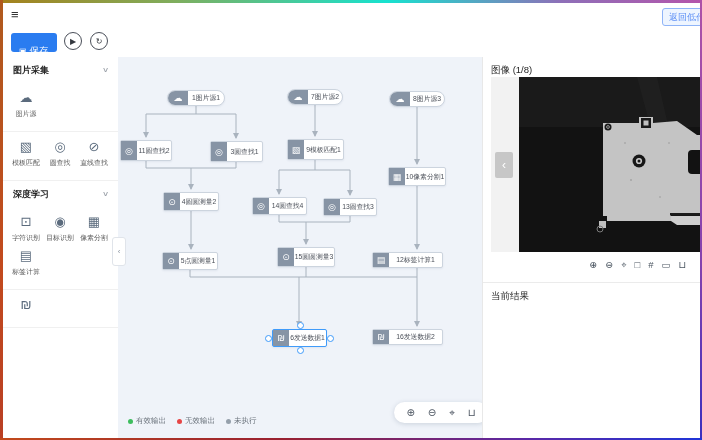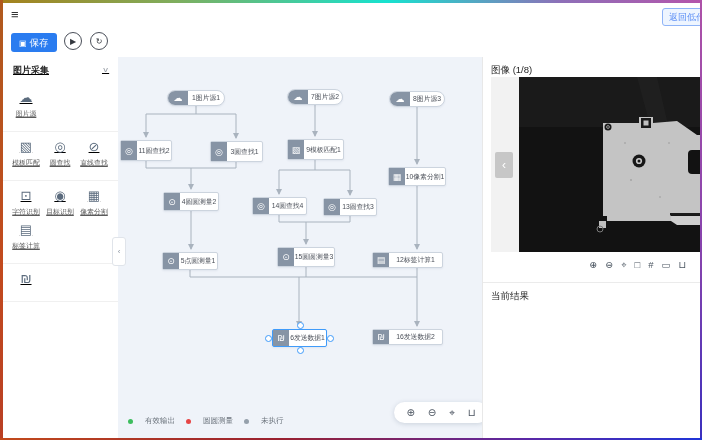--- a/index.html
+++ b/index.html
@@ -12,27 +12,27 @@
   #fr-right{right:0;top:0;width:2px;height:440px;background:linear-gradient(180deg,#ad51a8 0%,#8442ae 60%,#3a2fbe 100%);}
   #fr-bottom{left:0;bottom:0;width:702px;height:2px;background:linear-gradient(90deg,#c24a1c 0%,#992030 40%,#5b28a6 75%,#1f35d8 100%);}
 
   
   #header{position:absolute;left:3px;top:3px;right:2px;height:26px;background:#fff;}
   #menu-btn{position:absolute;left:8px;top:4px;font-size:13px;color:#333;cursor:pointer;}
   #back-btn{position:absolute;right:-12px;top:5px;height:16px;padding:0 6px;background:#eef5ff;
     border:1px solid #8fb4f7;border-radius:3px;color:#5a8df5;font-size:9px;line-height:16px;white-space:nowrap;}
   
   #toolbar{position:absolute;left:3px;top:29px;right:2px;height:28px;background:#fff;border-bottom:1px solid #e7e7e7;}
-  #save-btn{position:absolute;left:8px;top:4px;height:19px;padding:0 8px;background:#2a7cf0;border:none;border-radius:3px;
+  #save-btn{position:absolute;left:8px;top:4px;height:19px;padding:8px 8px;background:#2a7cf0;border:none;border-radius:3px;
     color:#fff;font-size:9.5px;line-height:19px;cursor:pointer;}
   #save-btn .si{font-size:8px;margin-right:3px;}
   .round-btn{position:absolute;top:3px;width:18px;height:18px;border:1px solid #4a4f59;border-radius:50%;
     background:#fff;color:#34383f;font-size:8px;line-height:17px;text-align:center;cursor:pointer;padding:0;}
   
-  #sidebar{position:absolute;left:3px;top:57px;width:115px;bottom:2px;background:#fff;border-right:7px solid #701a75;overflow:hidden;text-decoration:underline;}
+  #sidebar{position:absolute;left:3px;top:57px;width:115px;bottom:2px;background:#fff;border-right:7px solid #701a75;overflow:hidden;}
   .side-sec{border-bottom:1px solid #f0f0f0;}
   .sec-head{height:26px;padding:0 10px;display:flex;align-items:center;justify-content:space-between;cursor:pointer;}
   .sec-title{font-size:9px;color:#262626;font-weight:bold;}
   .sec-chev{font-size:7px;color:#9aa0a8;transform:scaleX(1.4);}
   .sec-items{display:flex;flex-wrap:wrap;padding:4px 4px 10px 6px;}
   .side-item{width:34px;margin:0 0 2px 0;text-align:center;cursor:pointer;}
   .side-item .ic{display:block;height:21px;font-size:13px;line-height:21px;color:#5b6b7d;}
   .side-item .lb{display:block;font-size:7.5px;color:#595959;line-height:11px;white-space:nowrap;transform:scale(.92);}
   
   #canvas{position:absolute;left:118px;top:57px;width:364px;bottom:2px;background:#eff3f9;overflow:hidden;}
@@ -40,21 +40,21 @@
   .node{position:absolute;display:flex;align-items:stretch;background:#fff;border:1px solid #ccd4de;
     border-radius:2px;box-sizing:border-box;cursor:pointer;box-shadow:0 1px 2px rgba(60,80,110,.08);}
   .node .nicon{flex:none;width:16px;background:#8794a5;color:#fff;font-size:9px;display:flex;align-items:center;justify-content:center;}
   .node .nlabel{flex:1;display:flex;align-items:center;justify-content:center;font-size:6.8px;color:#4a4f58;
     white-space:nowrap;overflow:hidden;padding:0 2px;}
   .node.pill{border-radius:9px;}
   .node.pill .nicon{width:20px;border-radius:9px 0 0 9px;}
   .node.selected{border-color:#3f9bfa;}
   .handle{position:absolute;width:5px;height:5px;border:1px solid #3f9bfa;background:#fff;border-radius:50%;}
   #cv-legend{position:absolute;left:10px;top:359px;display:flex;gap:11px;align-items:center;}
-  .leg{display:flex;align-items:center;gap:12px;font-size:7.5px;color:#6c747d;}
+  .leg{display:flex;align-items:center;gap:3px;font-size:7.5px;color:#6c747d;}
   .leg .dot{width:5px;height:5px;border-radius:50%;}
   #cv-toolbar{position:absolute;left:276px;top:345px;width:82px;height:21px;background:#fff;border-radius:11px;
     box-shadow:0 1px 5px rgba(40,60,90,.18);display:flex;align-items:center;justify-content:space-around;padding:0 6px;}
   #cv-toolbar .tbi{font-size:10px;color:#49525e;cursor:pointer;line-height:1;}
   #collapse-tab{position:absolute;left:112px;top:237px;width:12px;height:27px;background:#fff;border:1px solid #e0e4ea;
     border-radius:3px;z-index:5;display:flex;align-items:center;justify-content:center;font-size:8px;color:#8a94a0;cursor:pointer;}
   
   #panel{position:absolute;left:482px;top:57px;right:2px;bottom:2px;background:#fff;border-left:1px solid #e8e8e8;}
   #panel-title{position:absolute;left:8px;top:7px;font-size:9.5px;color:#262626;}
   #viewer{position:absolute;left:8px;top:20px;width:210px;height:175px;display:flex;}
@@ -110,20 +110,24 @@
             <span class="ic">◎</span>
             <span class="lb">圆查找</span>
           </div>
           <div class="side-item">
             <span class="ic">⊘</span>
             <span class="lb">直线查找</span>
           </div>
         </div>
       </div>
       <div class="side-sec">
+        <div class="sec-head">
+          <span class="sec-title">深度学习</span>
+          <span class="sec-chev">∨</span>
+        </div>
         <div class="sec-items">
           <div class="side-item">
             <span class="ic">⊡</span>
             <span class="lb">字符识别</span>
           </div>
           <div class="side-item">
             <span class="ic">◉</span>
             <span class="lb">目标识别</span>
           </div>
           <div class="side-item">
@@ -181,21 +185,21 @@
           <path d="M299,211 V269" stroke="#a9b3be" fill="none" marker-end="url(#arr)"></path>
         </g>
     </svg>
     <div id="cv-legend">
         <span class="leg">
           <span class="dot" style="background: rgb(61, 189, 93);"></span>
           <span>有效输出</span>
         </span>
         <span class="leg">
           <span class="dot" style="background: rgb(230, 69, 69);"></span>
-          <span>圆圆测量</span>
+          <span>无效输出</span>
         </span>
         <span class="leg">
           <span class="dot" style="background: rgb(149, 160, 171);"></span>
           <span>未执行</span>
         </span>
       </div>
     <div id="cv-toolbar">
         <span class="tbi">⊕</span>
         <span class="tbi">⊖</span>
         <span class="tbi">⌖</span>

